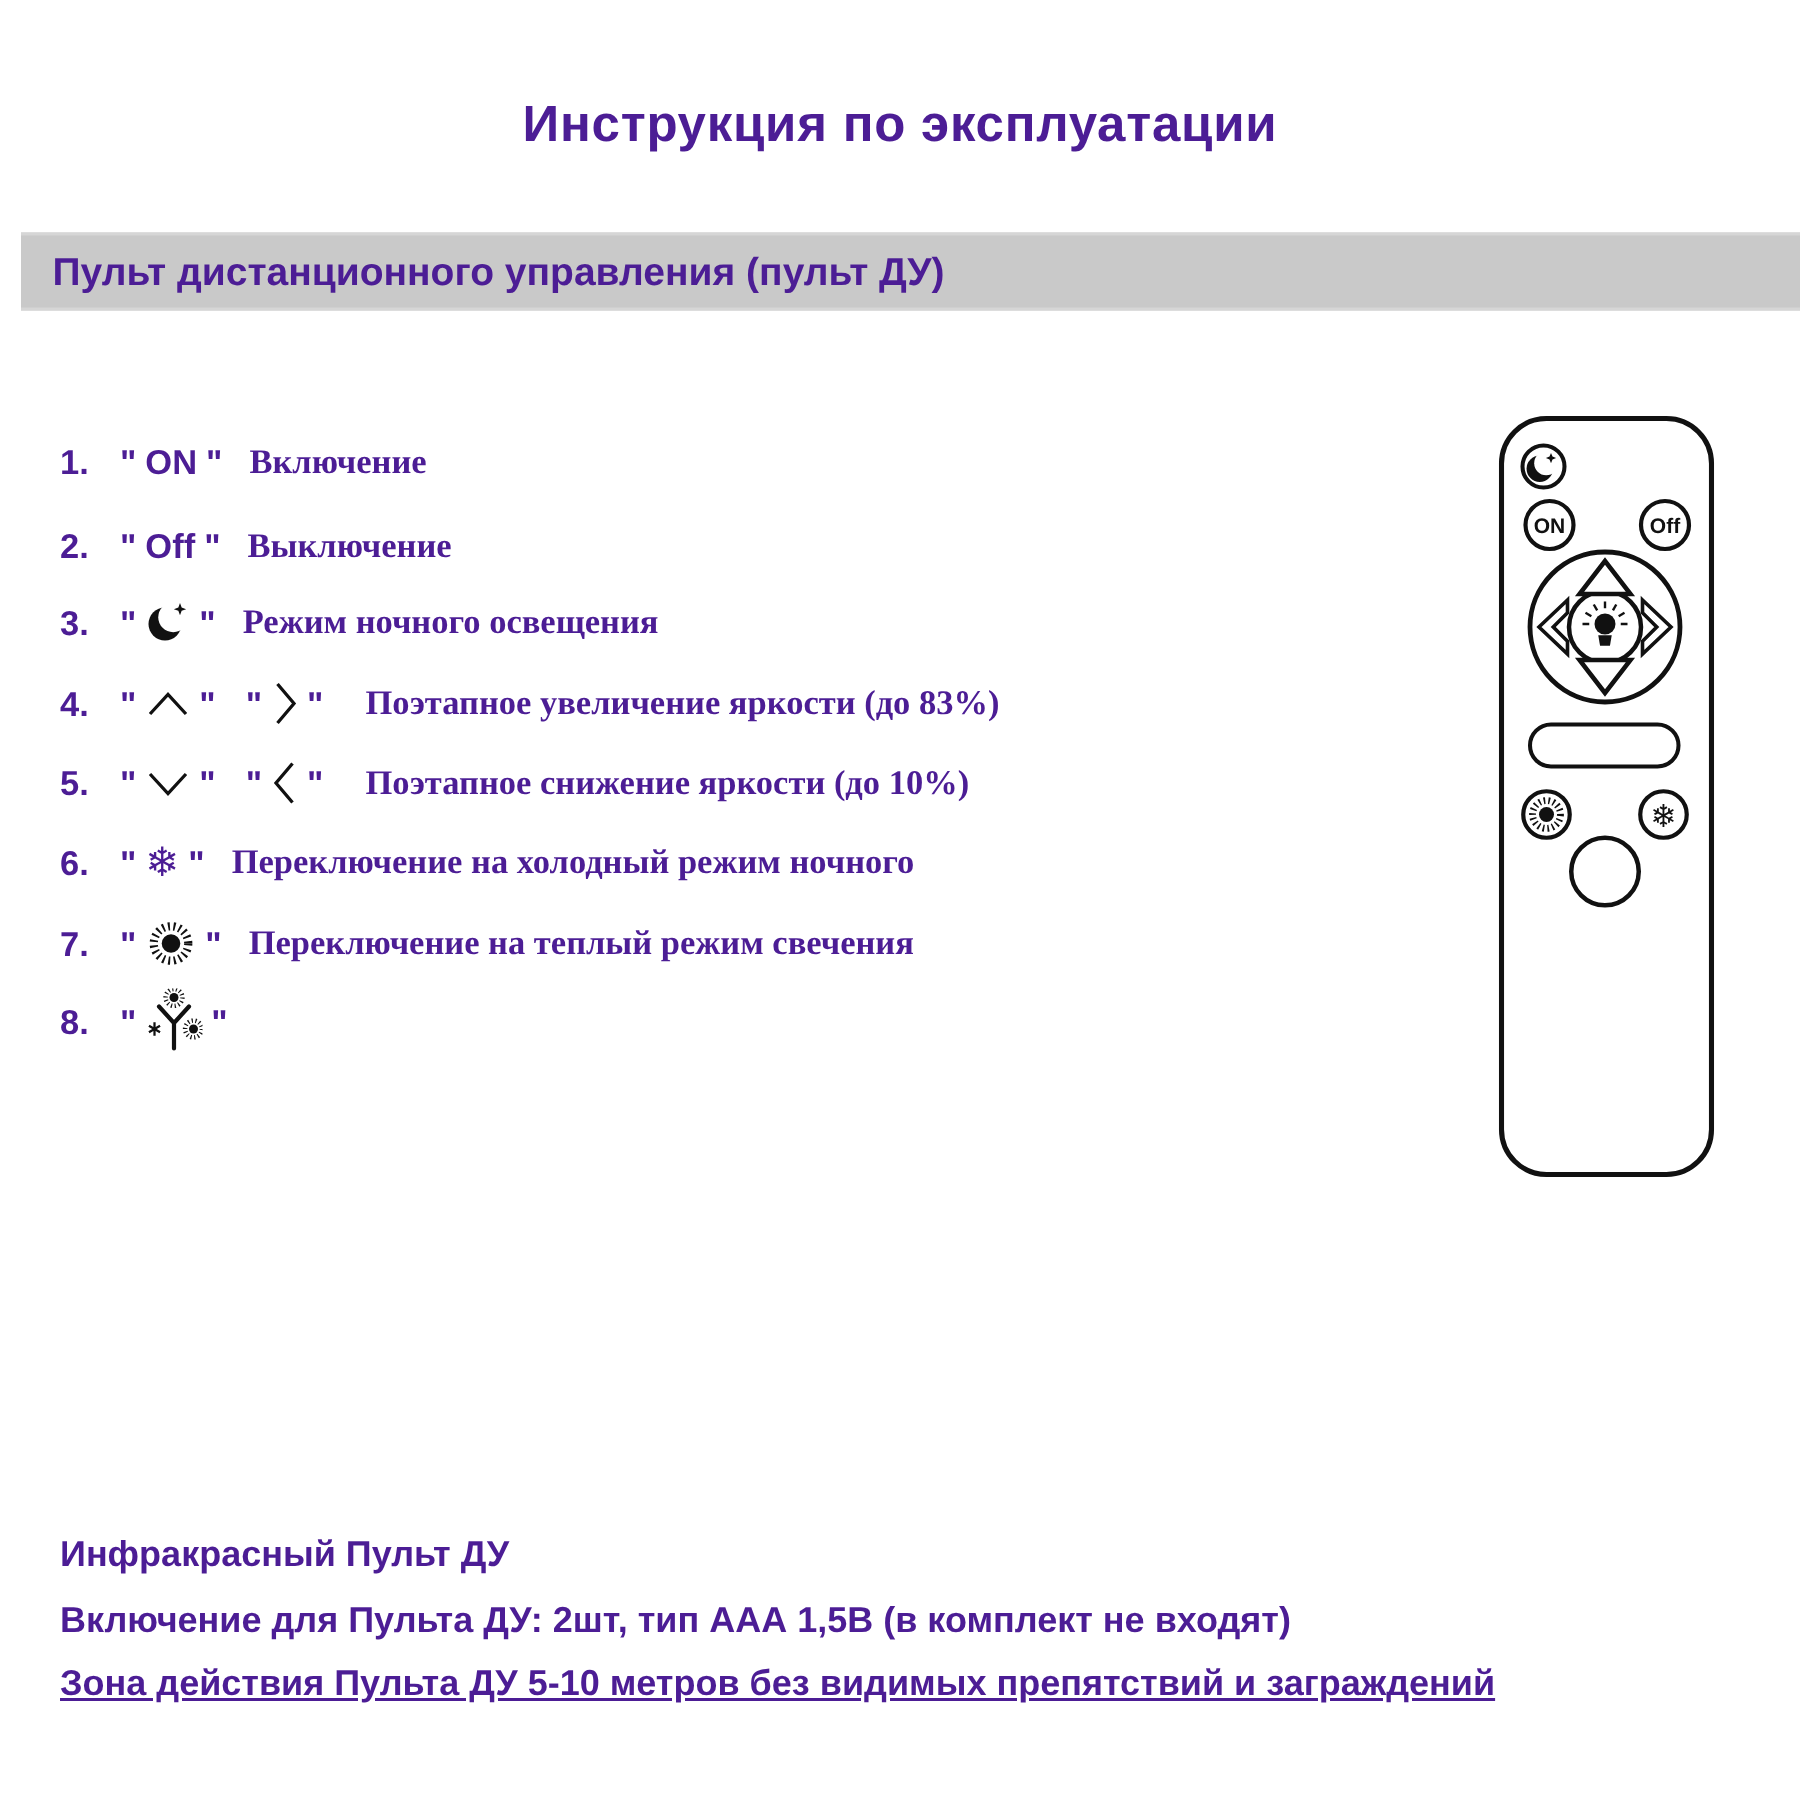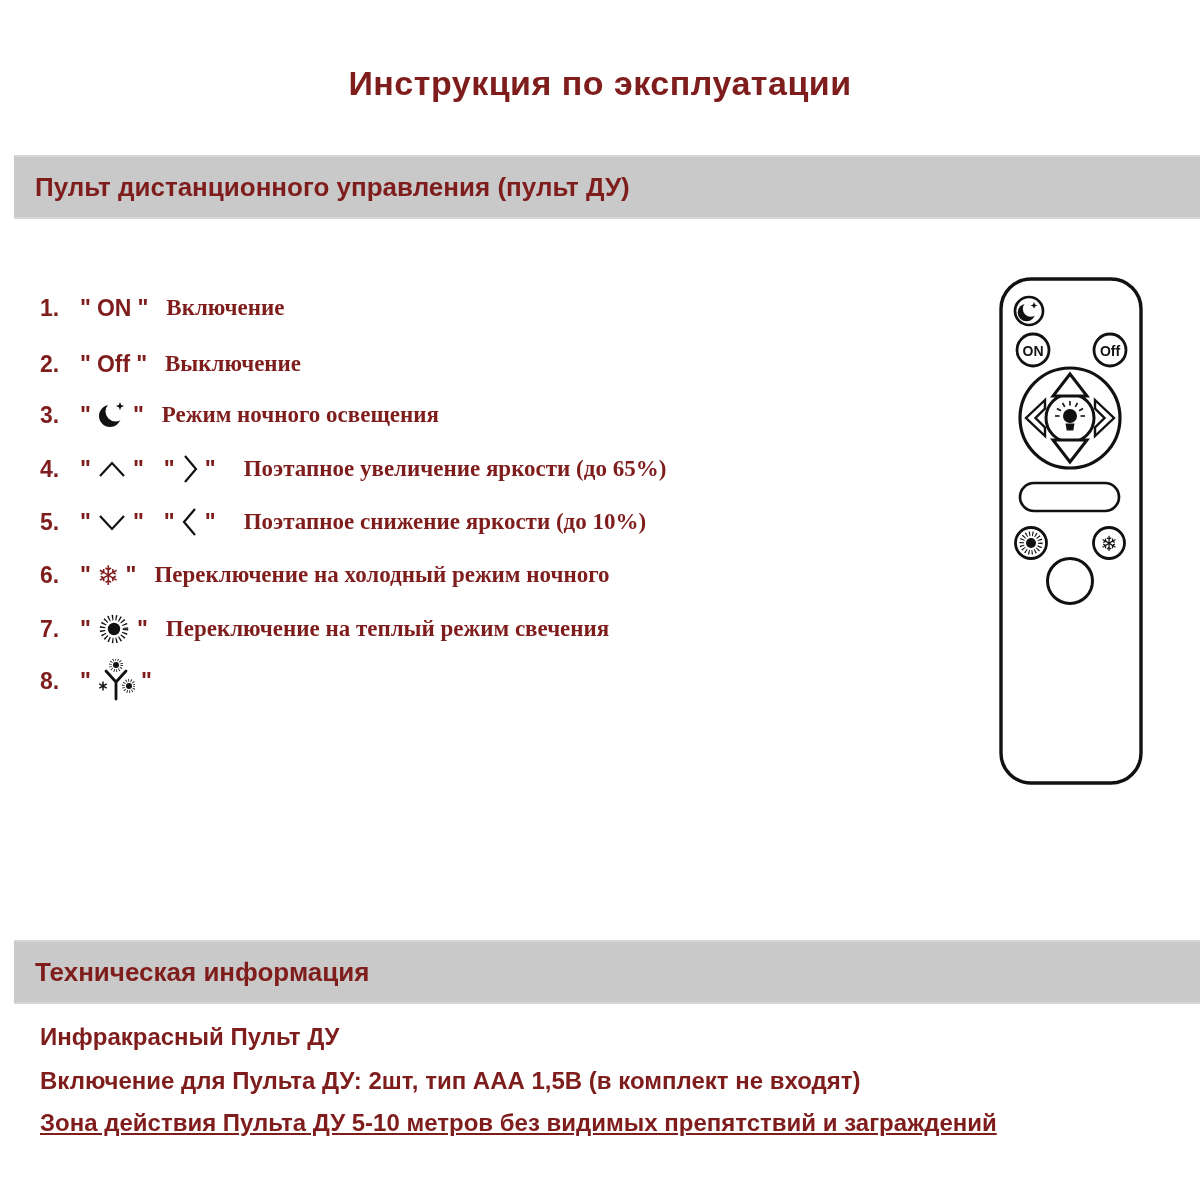--- a/index.html
+++ b/index.html
@@ -1,22 +1,22 @@
 <!DOCTYPE html>
 <html><head>
 <meta charset="utf-8">
 <style>
   html,body{margin:0;padding:0;background:#fff;}
   .page{
     position:relative;width:1200px;height:1200px;background:#fff;overflow:hidden;
-    font-family:"Liberation Sans","DejaVu Sans",sans-serif;font-weight:700;color:#7f1d1d;
+    font-family:"Liberation Sans","DejaVu Sans",sans-serif;font-weight:700;color:#4c1d95;
   }
   .title{position:absolute;top:64px;left:0;width:100%;text-align:center;
          font-size:34px;margin:0;letter-spacing:.5px;}
-  .banner{position:absolute;left:14px;right:0;height:64px;background:#c9c9c9;
+  .banner{position:absolute;left:14px;right:0;height:52px;background:#c9c9c9;
           display:flex;align-items:center;padding-left:21px;box-sizing:border-box;
           font-size:26px;border-top:2px solid #d6d6d6;border-bottom:2px solid #d6d6d6;}
   .banner1{top:155px;}
   .banner2{top:940px;}
   .item{position:absolute;left:40px;display:flex;align-items:center;
         font-size:23px;white-space:nowrap;height:34px;}
   .num{display:inline-block;min-width:24px;margin-right:10px;}
   .q{margin:0 6px;}
   .q2{margin-left:14px;}
   .txt{margin-left:12px;font-family:Liberation Serif, serif;}
@@ -75,21 +75,21 @@
     <span class="q">"</span>
     <svg class="icon" width="30" height="20" viewBox="0 0 30 20">
       <polyline points="3,17 15,4 27,17" fill="none" stroke="#111" stroke-width="2.2"></polyline>
     </svg>
     <span class="q">"</span>
     <span class="q q2">"</span>
     <svg class="icon" width="18" height="34" viewBox="0 0 18 34">
       <polyline points="4,4 15,17 4,30" fill="none" stroke="#111" stroke-width="2.2"></polyline>
     </svg>
     <span class="q">"</span>
-    <span class="txt txt2">Поэтапное увеличение яркости (до 65%)</span>
+    <span class="txt txt2">Поэтапное увеличение яркости (до 83%)</span>
   </div>
 
   <div class="item" style="top:505px">
     <span class="num">5.</span>
     <span class="q">"</span>
     <svg class="icon" width="30" height="20" viewBox="0 0 30 20">
       <polyline points="3,4 15,17 27,4" fill="none" stroke="#111" stroke-width="2.2"></polyline>
     </svg>
     <span class="q">"</span>
     <span class="q q2">"</span>
@@ -184,21 +184,18 @@
       <circle cx="32" cy="266" r="9.3" fill="none" stroke="#111" stroke-width="4.6" stroke-dasharray="1.1 2.1"></circle>
     </g>
     <g>
       <circle cx="110" cy="266" r="15.5" fill="none" stroke="#111" stroke-width="2.8"></circle>
       <text x="110" y="274" text-anchor="middle" font-size="21" font-weight="bold" fill="#111" font-family="DejaVu Sans, sans-serif">❄</text>
     </g>
 
     <circle cx="71" cy="304" r="22.5" fill="none" stroke="#111" stroke-width="3"></circle>
   </svg>
 
-  <div class="banner banner2">
-    <span>Техническая информация</span>
-  </div>
 
   <div class="info info1">Инфракрасный Пульт ДУ</div>
   <div class="info info2">Включение для Пульта ДУ: 2шт, тип ААА 1,5В (в комплект не входят)</div>
   <div class="info info3">Зона действия Пульта ДУ 5-10 метров без видимых препятствий и заграждений</div>
 
 </div>
 
 </body></html>

